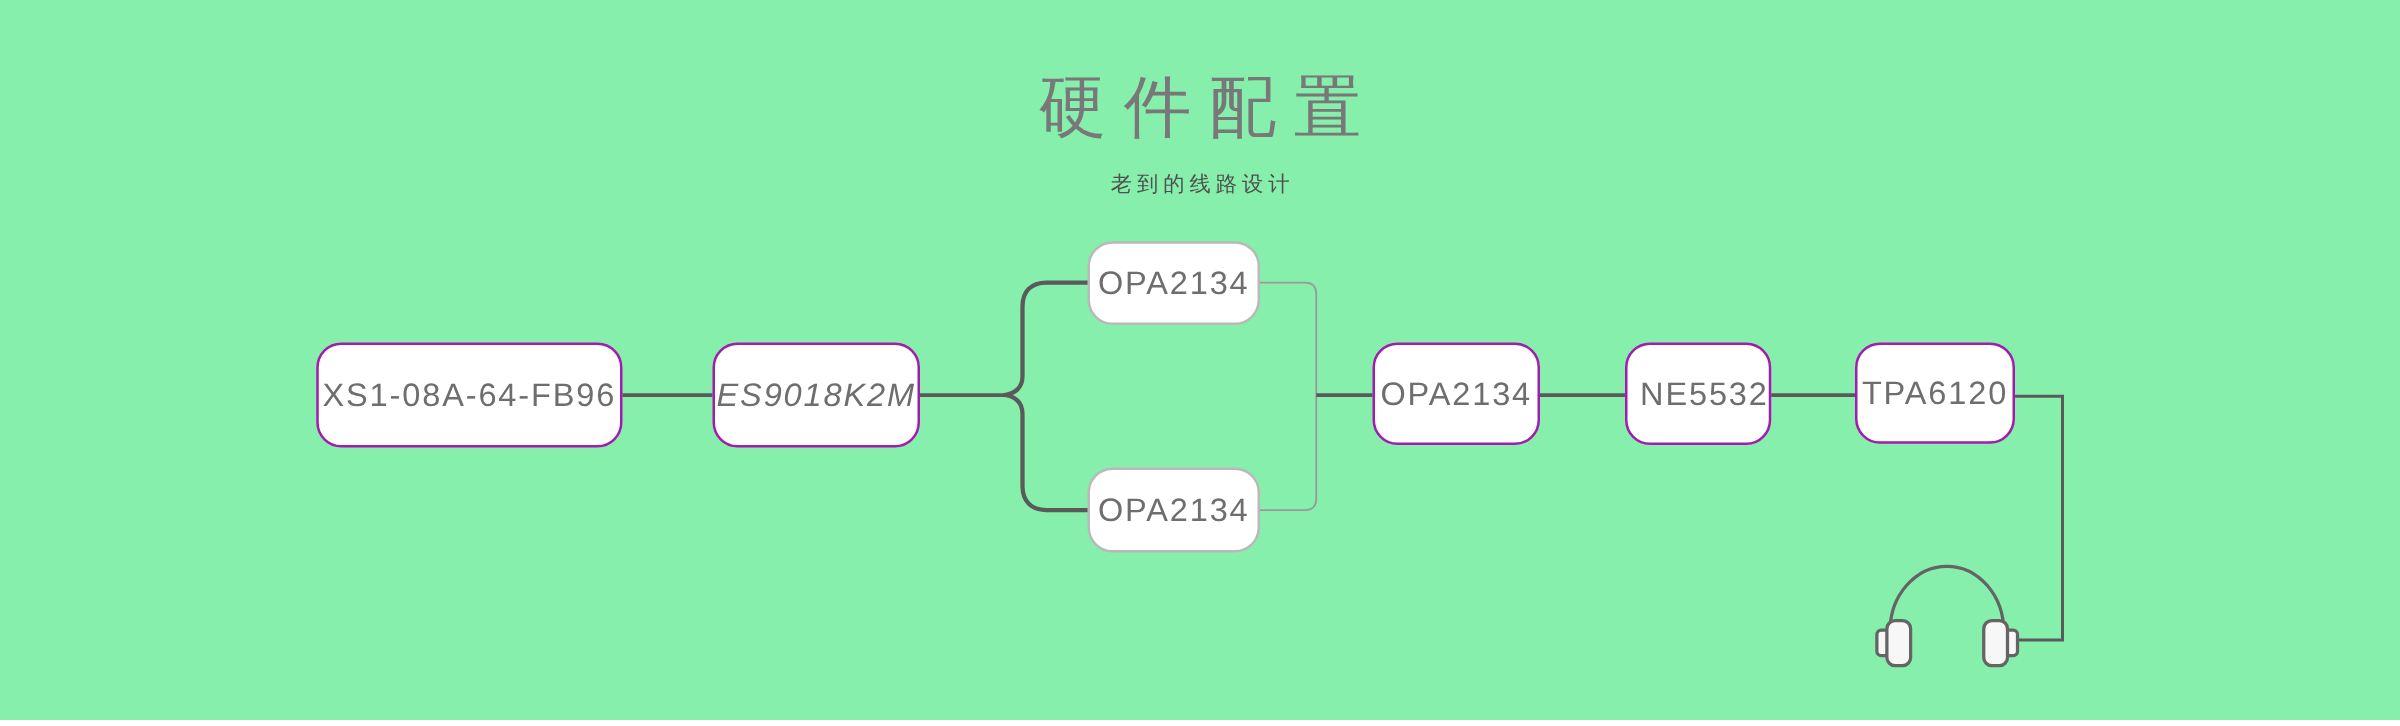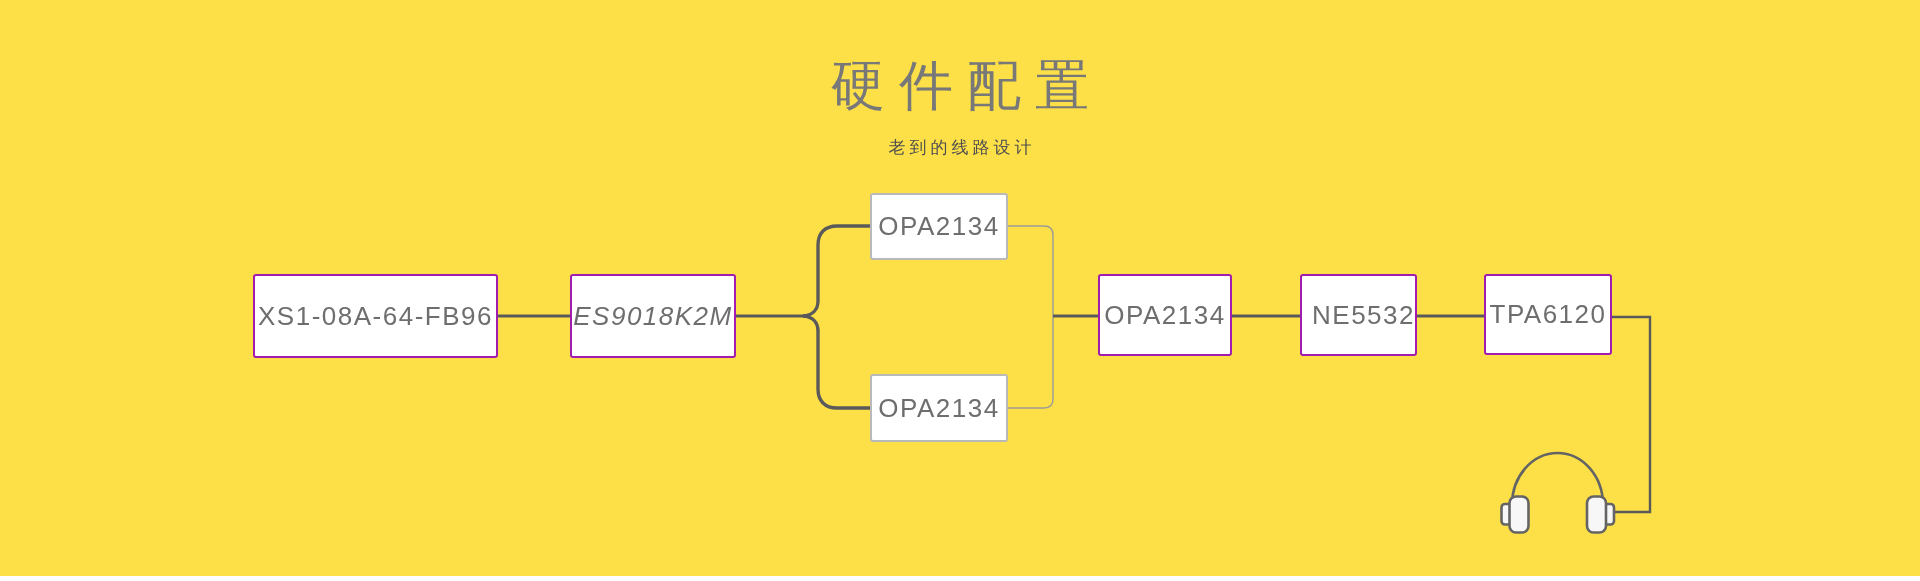--- a/index.html
+++ b/index.html
@@ -5,21 +5,21 @@
   * { margin: 0; padding: 0; box-sizing: border-box; }
   html, body {
     width: 1920px;
     background: #f7f7f7;
     font-family: "Liberation Sans", "DejaVu Sans", sans-serif;
   }
   .stage {
     position: relative;
     width: 1920px;
     height: 581px;
-    background: #fde047;
+    background: #86efac;
     overflow: hidden;
   }
   .page-title {
     position: absolute;
     top: 50px;
     left: 0;
     width: 100%;
     text-align: center;
     font-size: 54px;
     font-weight: 300;
@@ -42,21 +42,21 @@
   .wires {
     position: absolute;
     top: 0; left: 0;
     width: 1920px;
     height: 581px;
   }
   .node {
     position: absolute;
     background: #ffffff;
     border: 2px solid #a21caf;
-    border-radius: 3px;
+    border-radius: 20px;
     display: flex;
     align-items: center;
     justify-content: center;
     font-size: 26px;
     color: #6e6e6e;
     letter-spacing: 1.5px;
     white-space: nowrap;
   }
   .node.light { border-color: #b9b9b9; }
   .node-source   { left: 253px;  top: 274px; width: 245px; height: 84px; }

